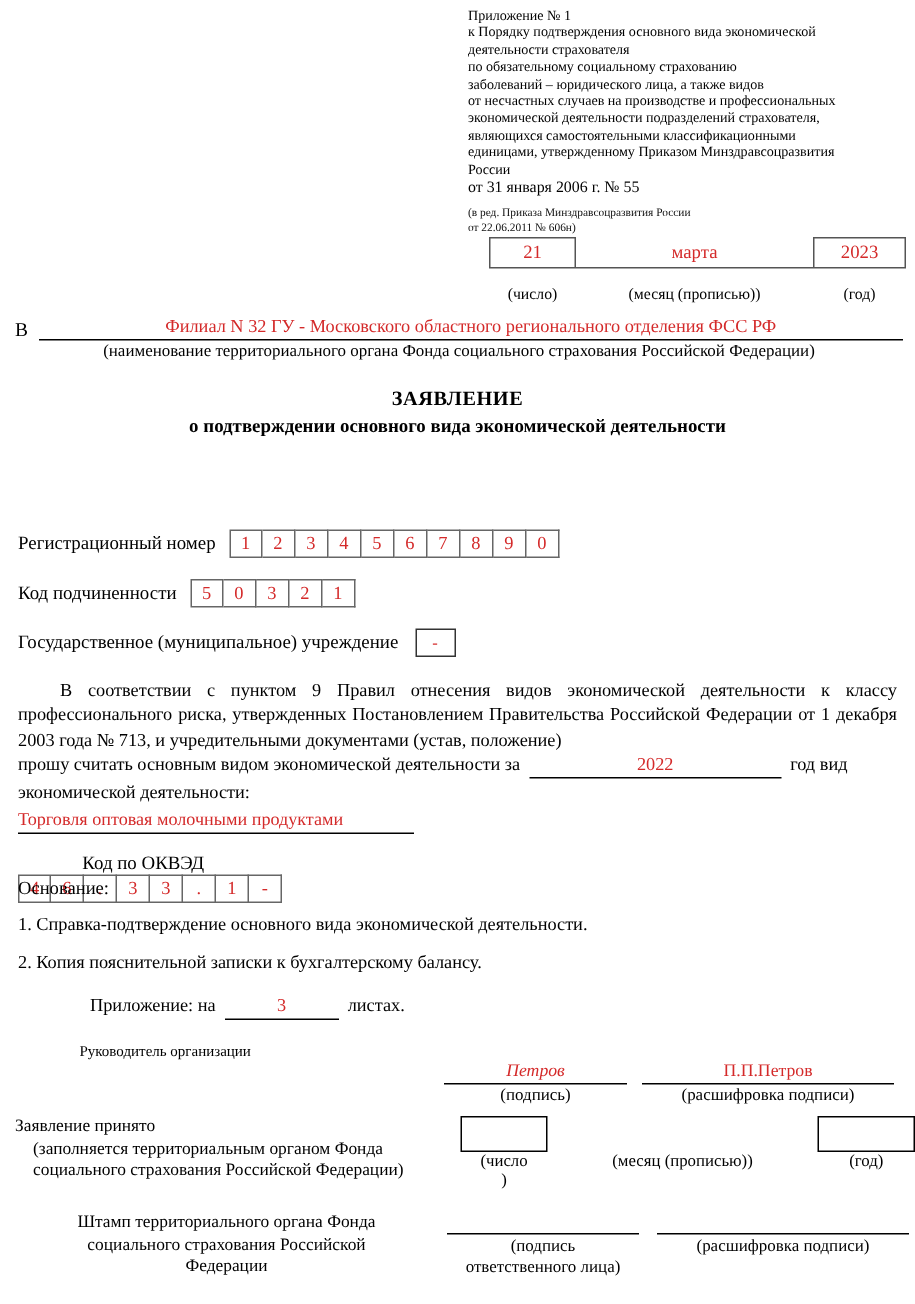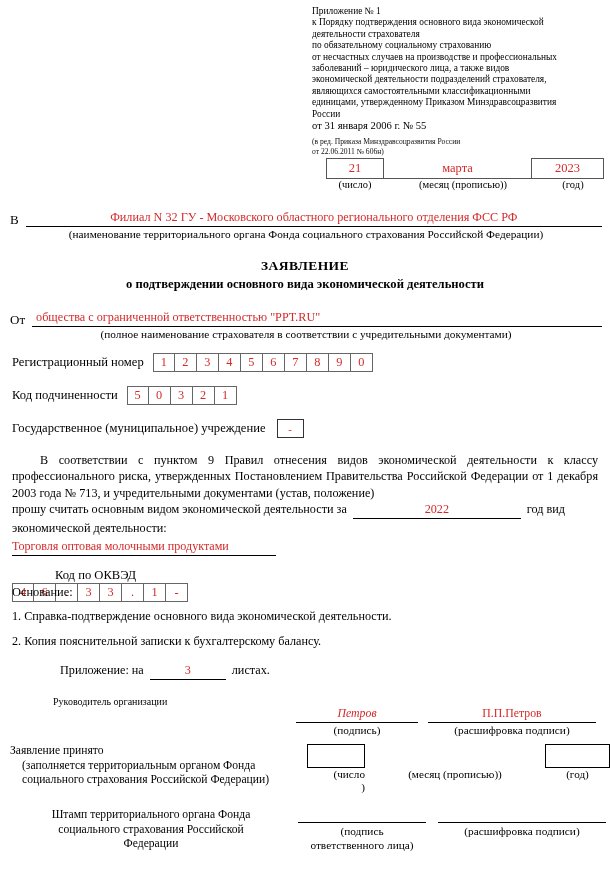--- a/index.html
+++ b/index.html
@@ -19,22 +19,22 @@
   .hdr div{white-space:nowrap;}
   .hdr .big{font-size:10.6px;}
   .hdr .tiny{font-size:7.6px;line-height:9.4px;margin-top:6px;color:#111;}
 
   
   .daterow{position:absolute;left:326px;top:158px;width:278px;}
   .dboxes{display:flex;align-items:stretch;height:21px;}
   .dbox{border:1px solid #555;box-sizing:border-box;display:flex;align-items:center;justify-content:center;font-size:12.5px;}
   .dbox.day{width:58px;}
   .dbox.mon{flex:1;border-left:none;border-right:none;border-top:none;border-bottom:1px solid #555;}
-  .dbox.yr{width:73px;}
-  .dlabels{display:flex;font-size:10.5px;margin-top:0px;}
+  .dbox.yr{width:62px;}
+  .dlabels{display:flex;font-size:10.5px;margin-top:12px;}
   .dlabels span{text-align:center;}
   .dl1{width:58px;}
   .dl2{flex:1;}
   .dl3{width:62px;}
 
   
   .vline{position:absolute;left:10px;top:210px;width:592px;}
   .vline .inner{display:flex;align-items:flex-end;}
   .vline .lbl{font-size:13px;padding-right:7px;line-height:15px;}
   .vline .val{flex:1;border-bottom:1px solid #000;text-align:center;font-size:12.2px;padding-bottom:1px;}
@@ -103,21 +103,21 @@
   .acc .left{position:absolute;left:0;top:0;width:284px;font-size:11.6px;line-height:14.5px;}
   .acc .left .l1{}
   .acc .left .l2{padding-left:12px;}
   .accboxes{position:absolute;left:297px;top:0;width:303px;}
   .accboxes .brow{display:flex;height:24px;}
   .abx{border:1px solid #000;box-sizing:border-box;}
   .abx.num{width:58px;}
   .abx.mid{flex:1;border:none;}
   .abx.yr{width:65px;}
   .acclabels{display:flex;font-size:11.2px;line-height:13px;}
-  .acclabels .a1{width:58px;text-align:right;}
+  .acclabels .a1{width:58px;text-align:center;}
   .acclabels .a2{flex:1;text-align:center;}
   .acclabels .a3{width:65px;text-align:center;}
 
   
   .stamp{position:absolute;left:10px;top:808px;width:590px;}
   .stamp .left{position:absolute;left:14px;top:0;width:254px;text-align:center;font-size:11.6px;line-height:14.5px;}
   .stcol{position:absolute;top:14px;text-align:center;}
   .stcol .line{border-top:1px solid #000;height:0;}
   .stcol .cap2{font-size:11.3px;line-height:13.6px;margin-top:2px;}
   .st1{left:288px;width:128px;}
@@ -126,22 +126,22 @@
 </head>
 <body>
 
 <div class="page">
 
   <div class="hdr">
     <div>Приложение № 1</div>
     <div>к Порядку подтверждения основного вида экономической</div>
     <div>деятельности страхователя</div>
     <div>по обязательному социальному страхованию</div>
+    <div>заболеваний – юридического лица, а также видов</div>
     <div>от несчастных случаев на производстве и профессиональных</div>
-    <div>заболеваний – юридического лица, а также видов</div>
     <div>экономической деятельности подразделений страхователя,</div>
     <div>являющихся самостоятельными классификационными</div>
     <div>единицами, утвержденному Приказом Минздравсоцразвития</div>
     <div>России</div>
     <div class="big">от 31 января 2006 г. № 55</div>
     <div class="tiny">(в ред. Приказа Минздравсоцразвития России</div>
     <div class="tiny" style="margin-top:0">от 22.06.2011 № 606н)</div>
   </div>
 
   <div class="daterow">
@@ -161,27 +161,20 @@
     <div class="inner">
       <div class="lbl">В</div>
       <div class="val red">Филиал N 32 ГУ - Московского областного регионального отделения ФСС РФ</div>
     </div>
     <div class="sub">(наименование территориального органа Фонда социального страхования Российской Федерации)</div>
   </div>
 
   <div class="title">ЗАЯВЛЕНИЕ</div>
   <div class="subtitle">о подтверждении основного вида экономической деятельности</div>
 
-  <div class="otline">
-    <div class="inner">
-      <div class="lbl">От</div>
-      <div class="val red">общества с ограниченной ответственностью "PPT.RU"</div>
-    </div>
-    <div class="sub">(полное наименование страхователя в соответствии с учредительными документами)</div>
-  </div>
 
   <div class="regrow">
     <div class="lbl">Регистрационный номер</div>
     <div class="cells">
       <div class="cell red">1</div>
       <div class="cell red">2</div>
       <div class="cell red">3</div>
       <div class="cell red">4</div>
       <div class="cell red">5</div>
       <div class="cell red">6</div>

